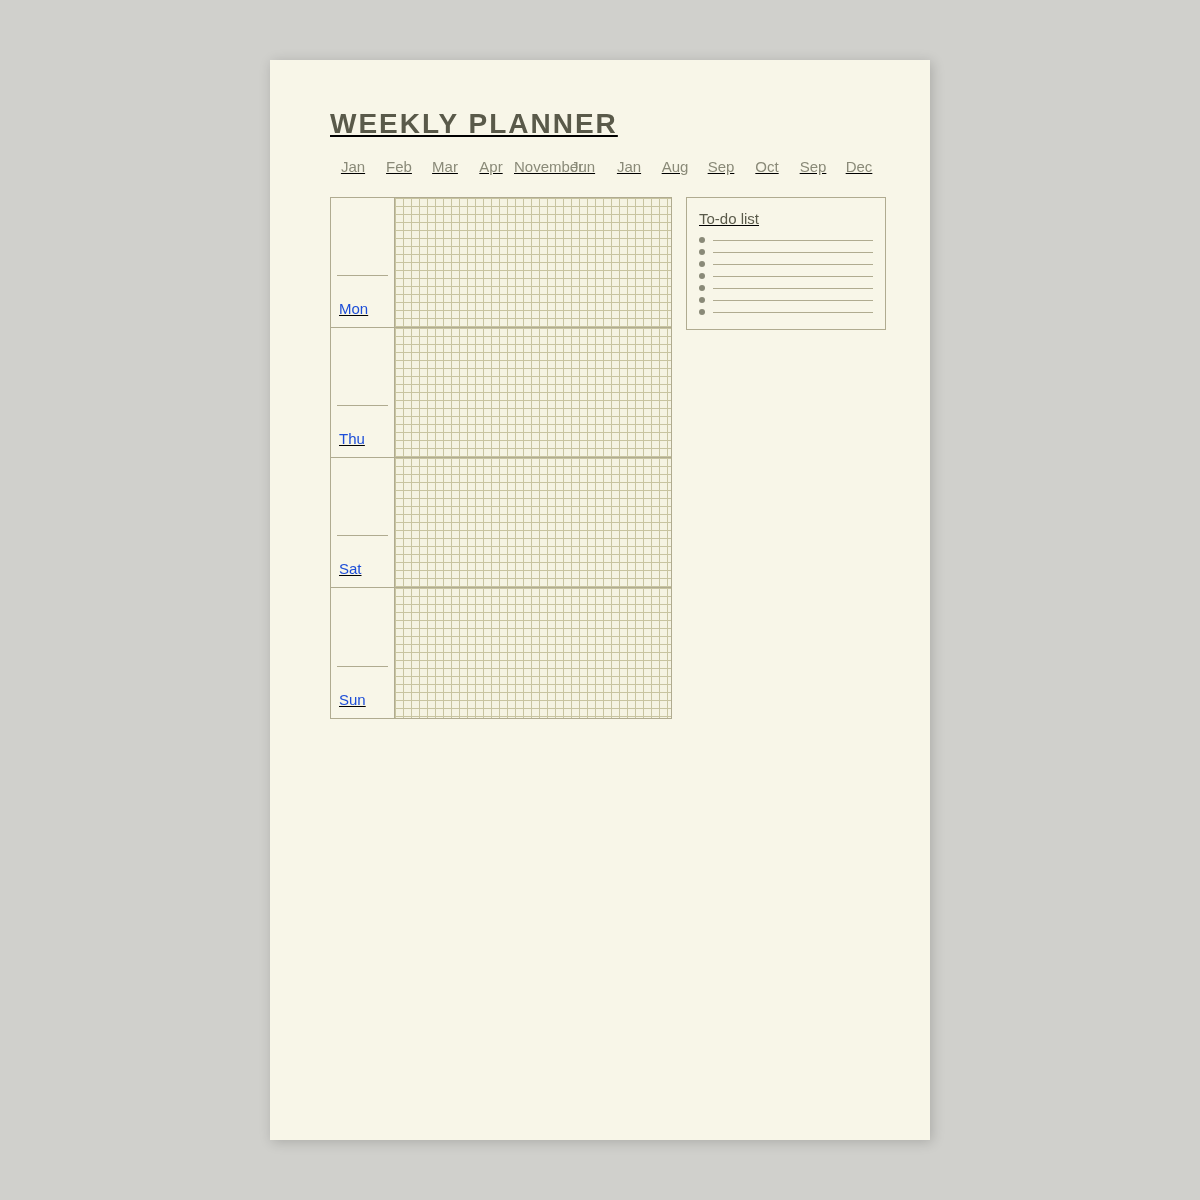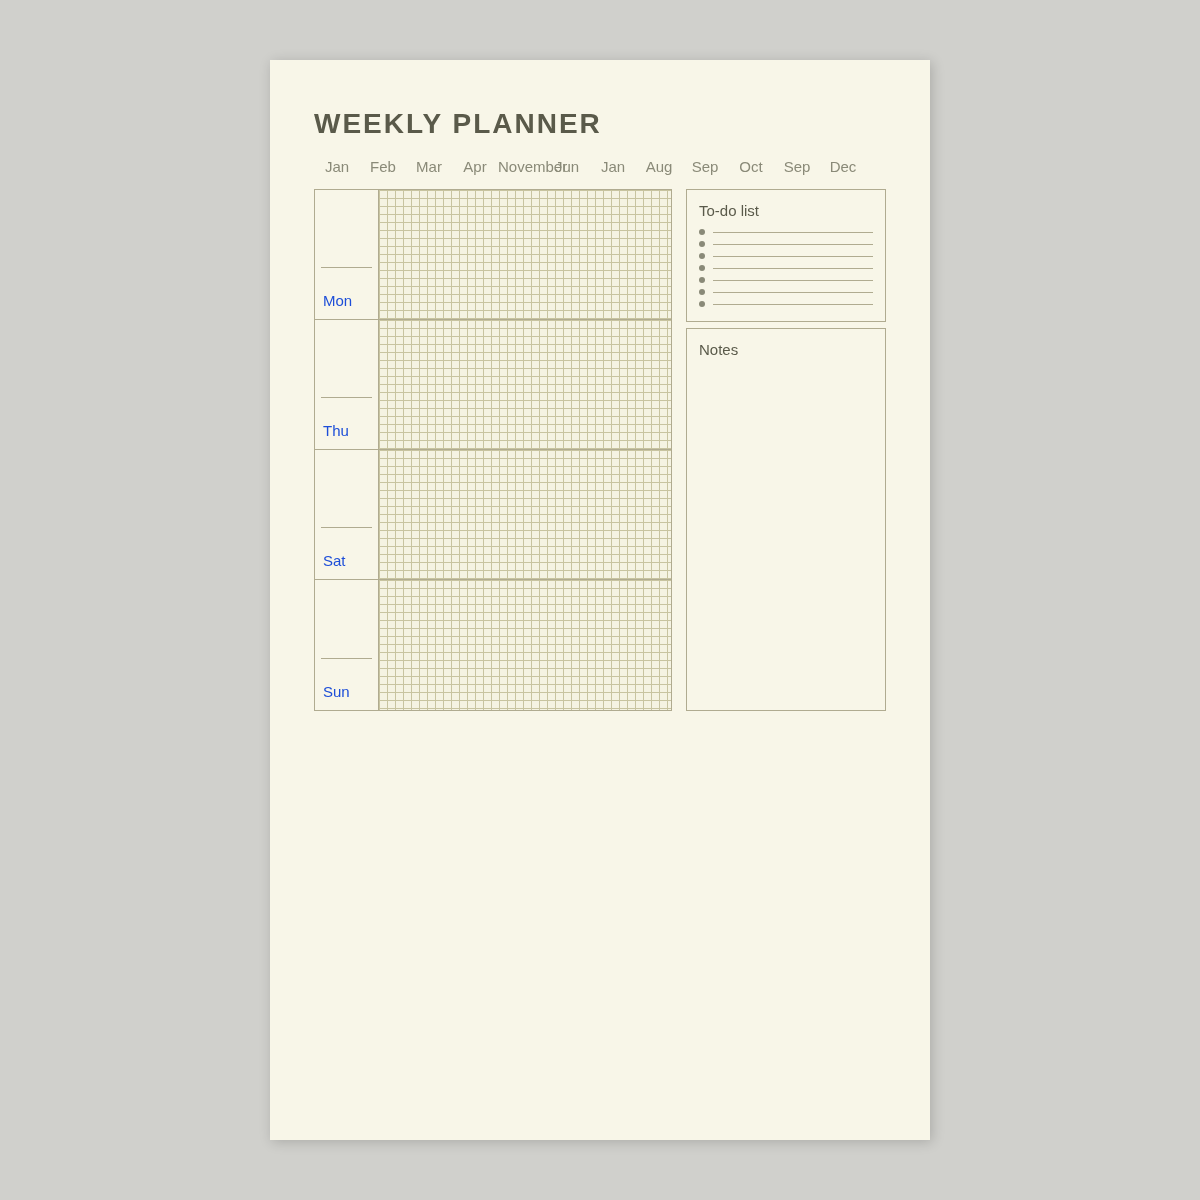--- a/index.html
+++ b/index.html
@@ -11,38 +11,39 @@
       align-items: center;
       min-height: 1200px;
       width: 1200px;
       font-family: Georgia, 'Times New Roman', serif;
     }
 
     .page {
       background-color: #f8f6e8;
       width: 660px;
       min-height: 1080px;
-      padding: 48px 44px 48px 44px;
+      padding: 48px 44px 48px 60px;
       position: relative;
       box-shadow: 2px 2px 12px rgba(0,0,0,0.18);
+      text-decoration: underline;
     }
 
     .title {
       font-size: 28px;
       font-weight: 800;
       letter-spacing: 2px;
       color: #5a5a4a;
       margin-bottom: 18px;
       font-family: Arial, Helvetica, sans-serif;
     }
 
     .months {
       display: flex;
       gap: 0;
-      margin-bottom: 14px;
+      margin-bottom: 22px;
     }
 
     .month-item {
       color: #8a8a78;
       font-size: 15px;
       font-family: Arial, Helvetica, sans-serif;
       width: 46px;
       text-align: center;
     }
 
@@ -110,21 +111,21 @@
         linear-gradient(to bottom, #c8c4a0 1px, transparent 1px);
       background-size: 8px 8px;
       background-color: #f5f3e2;
     }
 
     .sidebar {
       width: 200px;
       min-width: 200px;
       display: flex;
       flex-direction: column;
-      gap: 6px;
+      gap: 14px;
     }
 
     .todo-box {
       border: 1px solid #b0ab90;
       padding: 12px 12px 8px 12px;
       background-color: #f8f6e8;
     }
 
     .todo-title {
       font-size: 15px;
@@ -256,19 +257,15 @@
           <div class="todo-item">
             <div class="bullet"></div>
             <div class="todo-line"></div>
           </div>
           <div class="todo-item">
             <div class="bullet"></div>
             <div class="todo-line"></div>
           </div>
         </div>
 
-      <div class="notes-box">
-        <div class="notes-title">Notes</div>
-        <div class="notes-content"></div>
-      </div>
     </div>
   </div>
 </div>
 
 </body></html>

